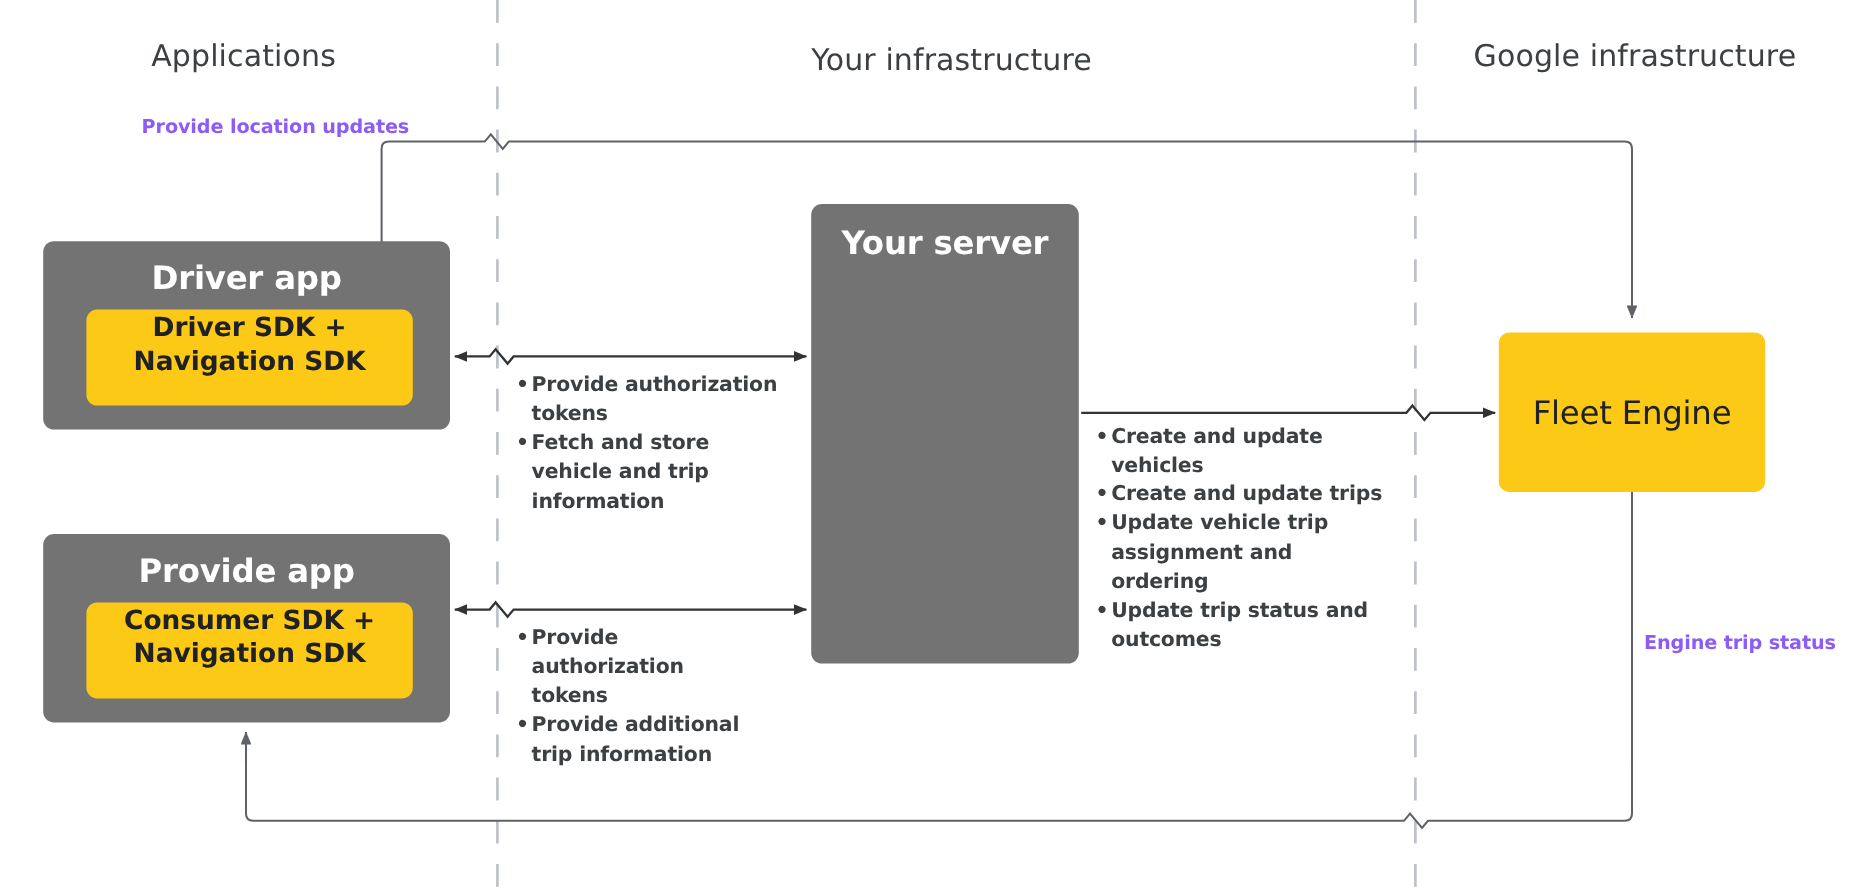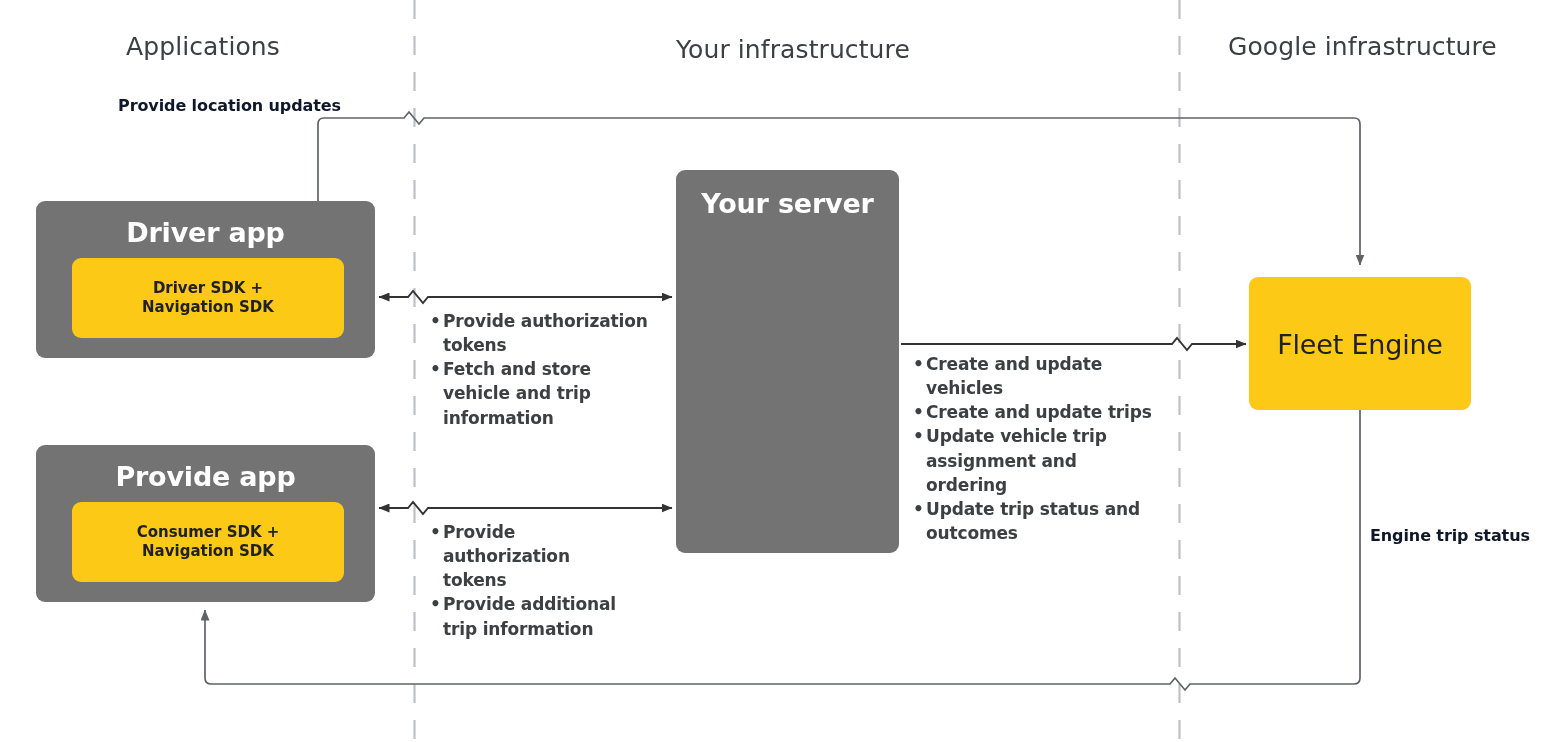--- a/index.html
+++ b/index.html
@@ -61,35 +61,35 @@
     color: #202124;
     font-size: 27px;
     font-weight: 400;
     letter-spacing: -0.2px;
   }
   .sdk-inner {
     position: absolute;
     border-radius: 9px;
     background: #fbc916;
     display: flex;
-    align-items: center;
+    align-items: flex-start;
     justify-content: center;
     text-align: center;
     color: #202124;
-    font-size: 15px;
+    font-size: 22px;
     font-weight: 700;
     line-height: 1.27;
     box-sizing: border-box;
     padding: 2px 6px;
   }
   .edge-label {
     position: absolute;
     font-size: 16px;
     font-weight: 700;
-    color: #0f172a;
+    color: #8b5cf6;
     white-space: nowrap;
     letter-spacing: -0.1px;
   }
   .bullet-list {
     position: absolute;
     font-size: 17px;
     font-weight: 700;
     color: #3c4043;
     line-height: 1.42;
     letter-spacing: -0.15px;

